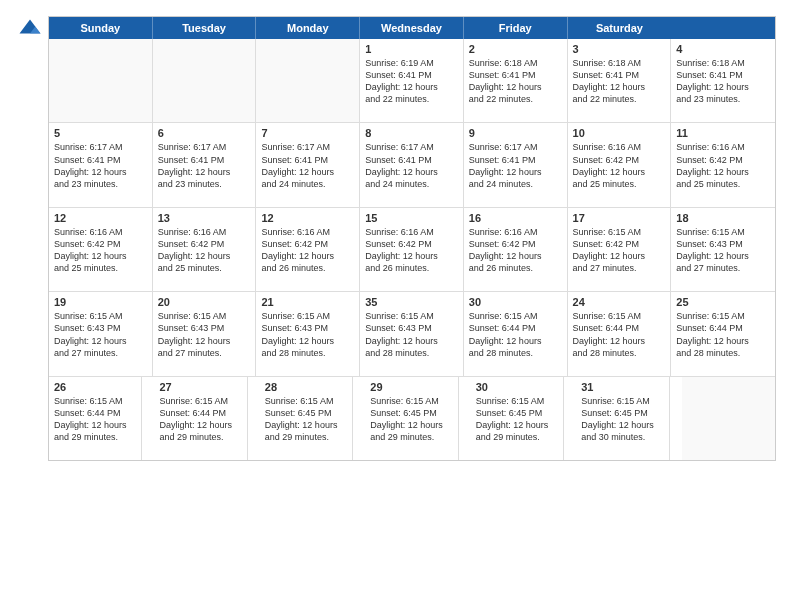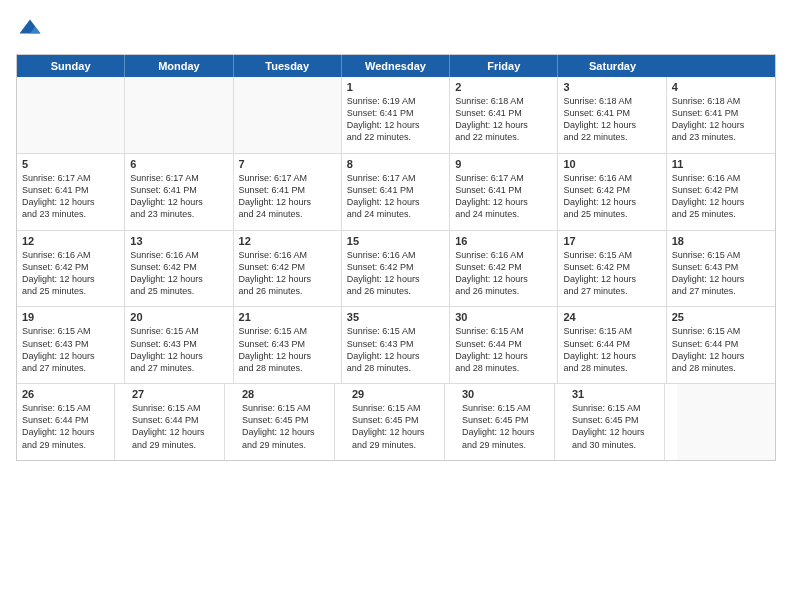--- a/index.html
+++ b/index.html
@@ -8,21 +8,21 @@
       background: #fff;
       width: 792px;
       height: 612px;
       overflow: hidden;
     }
     .page {
       width: 792px;
       height: 473px;
       padding: 16px 16px 12px 16px;
       display: flex;
-      flex-direction: column;
+      flex-direction: row;
     }
     .header {
       display: flex;
       justify-content: space-between;
       align-items: flex-start;
       margin-bottom: 10px;
     }
     .logo {
       display: flex;
       align-items: center;
@@ -132,22 +132,22 @@
     </div>
     <div class="title-area">
       <div class="month-title"></div>
       <div class="location"></div>
     </div>
   </div>
 
   <div class="calendar">
     <div class="cal-header-row">
     <div class="cal-header-cell">Sunday</div>
+        <div class="cal-header-cell">Tuesday</div>
         <div class="cal-header-cell">Monday</div>
-        <div class="cal-header-cell">Tuesday</div>
         <div class="cal-header-cell">Wednesday</div>
         <div class="cal-header-cell">Friday</div>
         <div class="cal-header-cell">Saturday</div>
       </div>
     <div class="cal-body">
     <div class="cal-row">
           <div class="cal-cell empty"></div>
           <div class="cal-cell empty"></div>
           <div class="cal-cell empty"></div>
           <div class="cal-cell">

